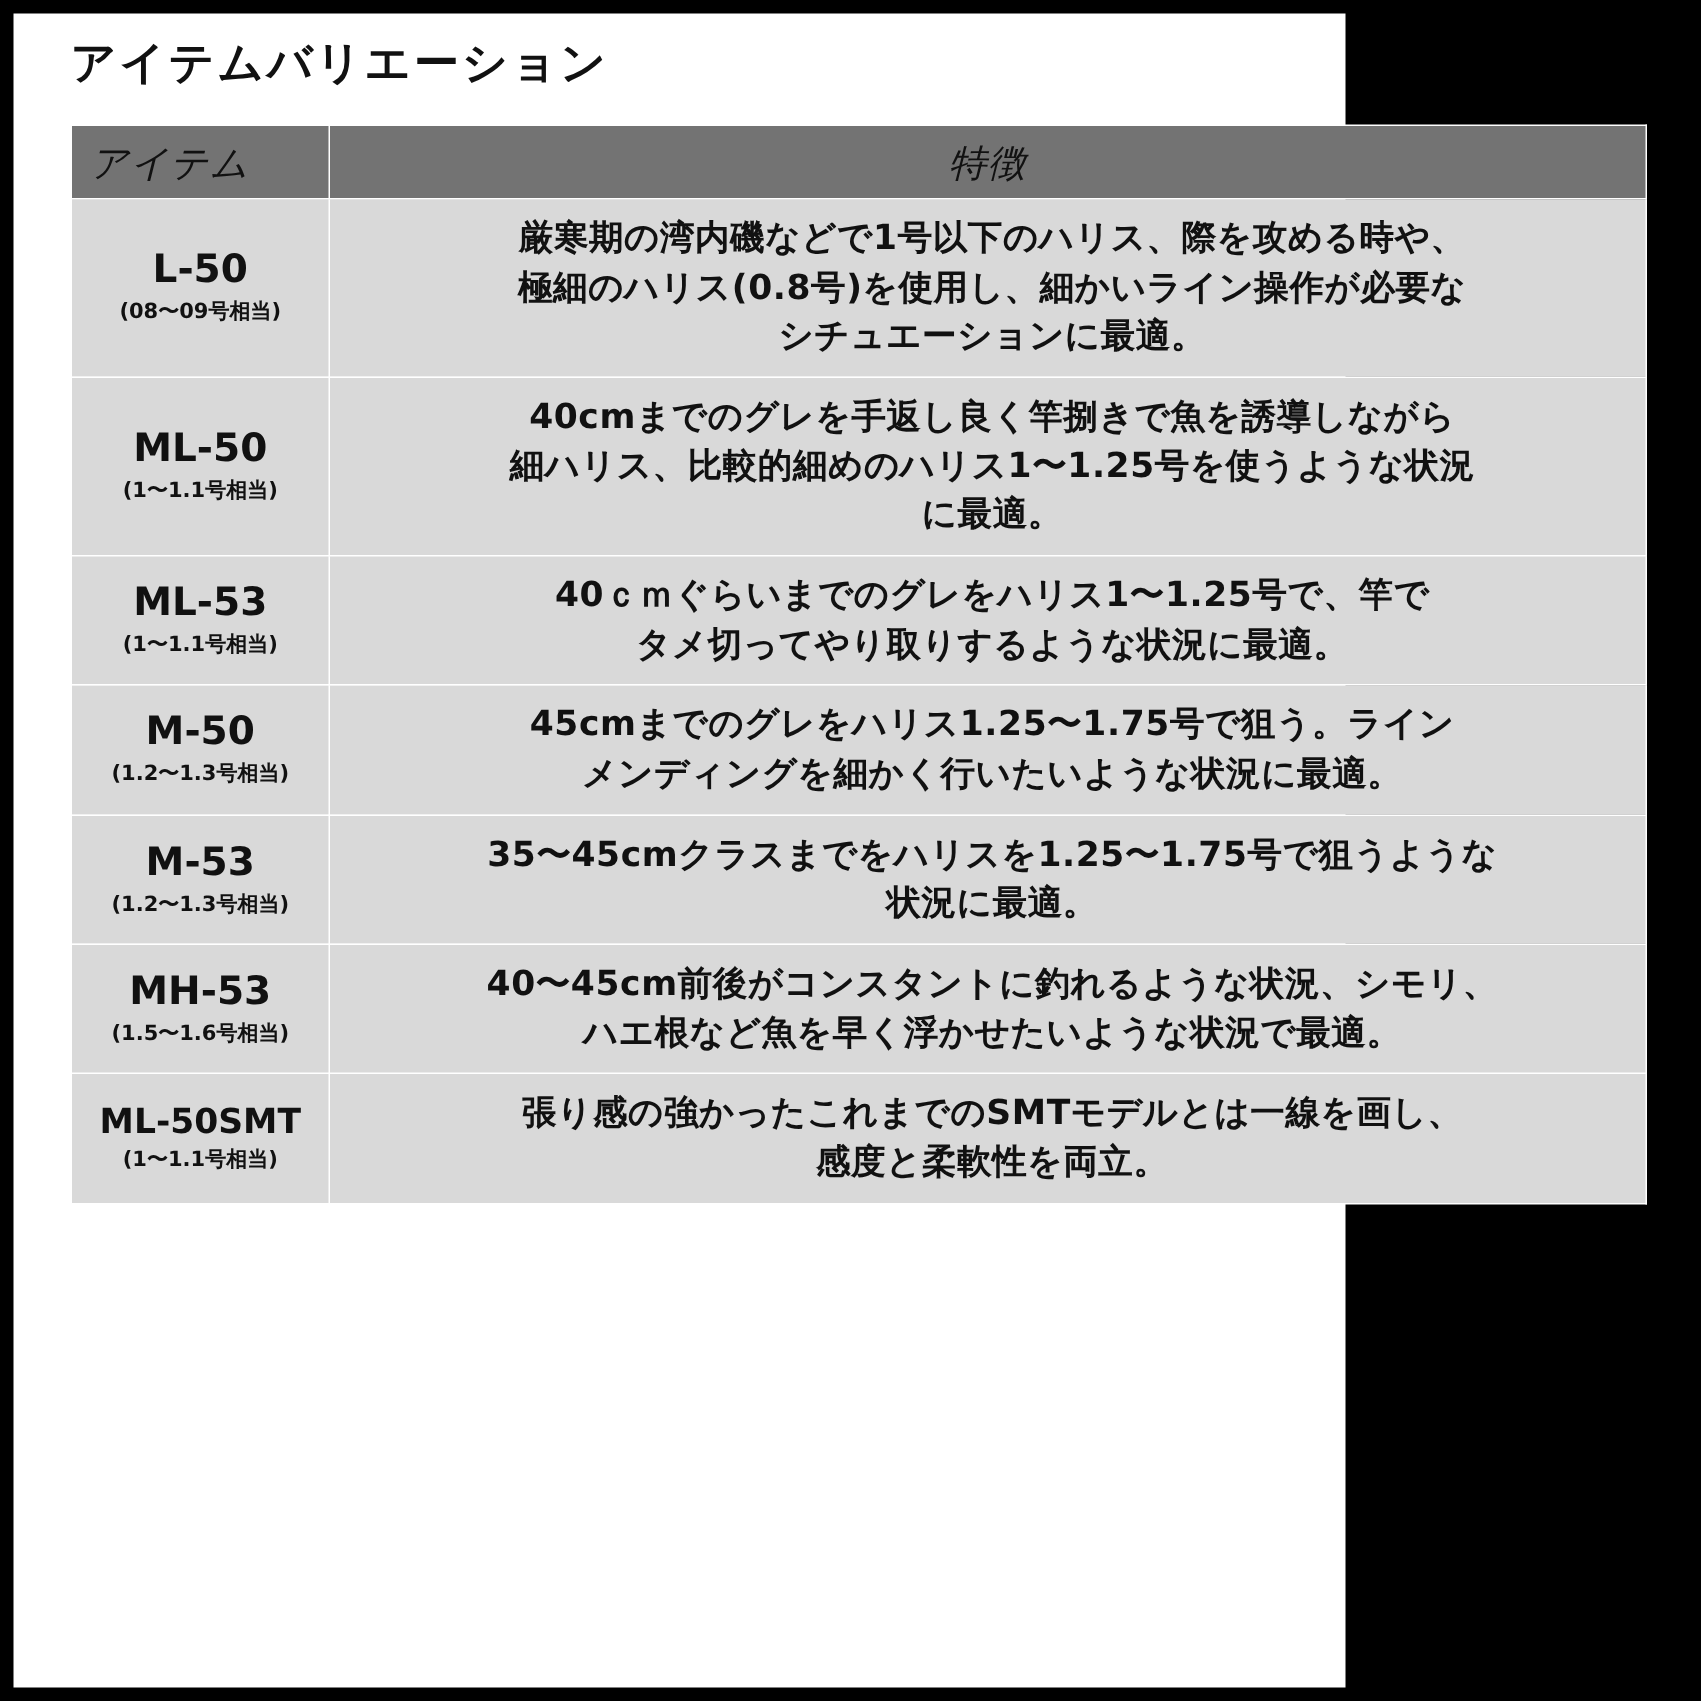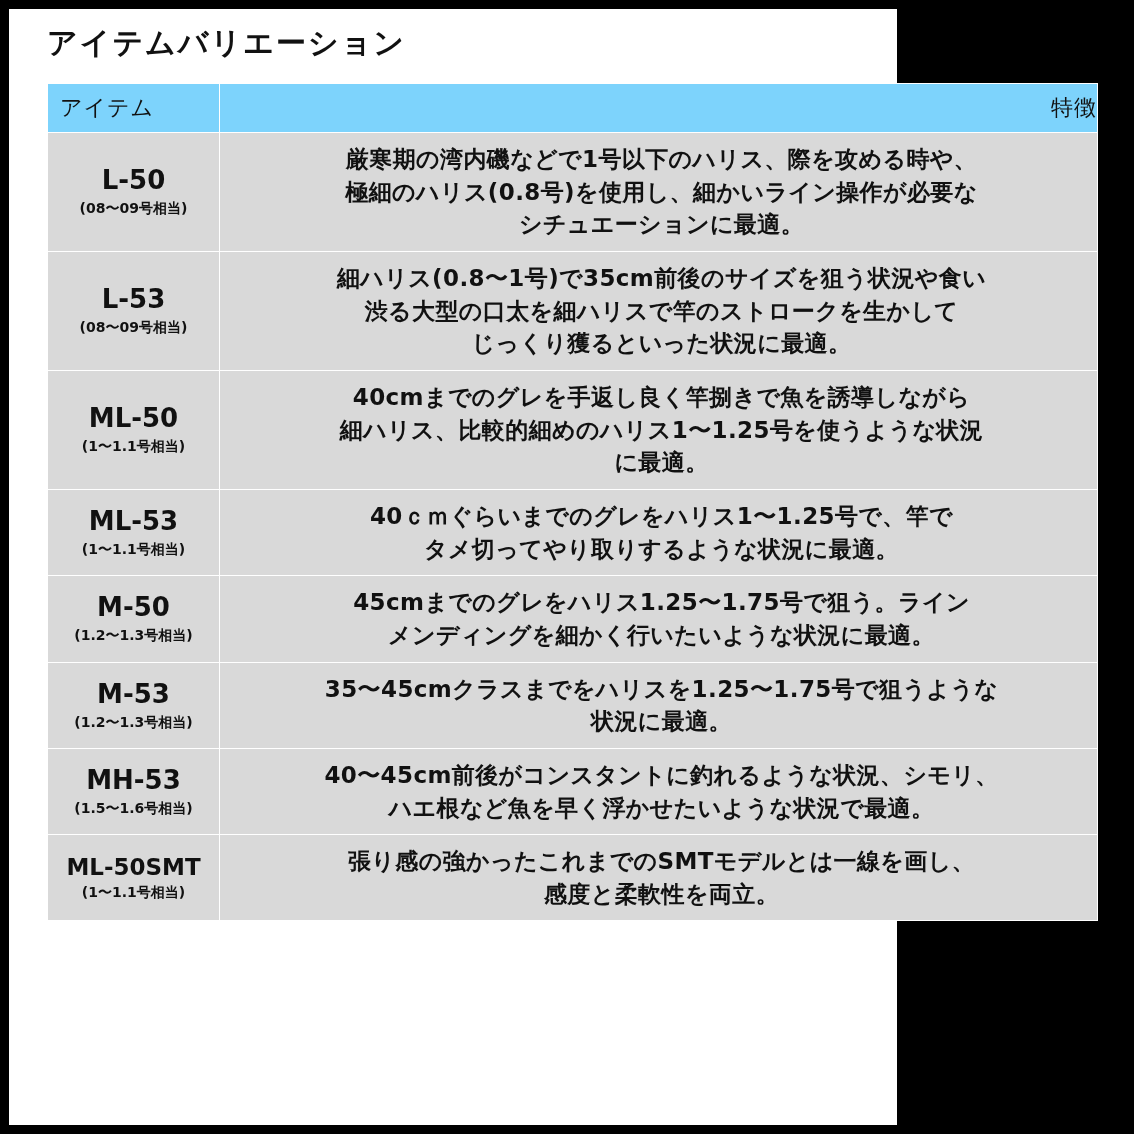--- a/index.html
+++ b/index.html
@@ -42,33 +42,34 @@
   }
   .var-table col.c-item { width: 172px; }
   .var-table col.c-desc { width: 878px; }
 
   .var-table th, .var-table td {
     border: 1px solid #ffffff;
     padding: 0;
     vertical-align: middle;
   }
   .var-table thead th {
-    background: #7dd3fc;
+    background: #737373;
     color: #111111;
-    font-size: 22px;
+    font-size: 25px;
     font-weight: normal;
     height: 48px;
     letter-spacing: 1px;
+    font-style: italic;
   }
   .th-item {
     text-align: left;
     padding-left: 12px !important;
   }
   .th-feature {
-    text-align: right;
+    text-align: center;
   }
   .var-table tbody td {
     background: #d9d9d9;
     color: #111111;
   }
   .cell-item {
     text-align: center;
     padding: 6px 0 !important;
   }
   .item-name {
@@ -124,31 +125,20 @@
           <div class="item-sub">(08〜09号相当)</div>
         </td>
         <td class="cell-desc">
           <span class="line">厳寒期の湾内磯などで1号以下のハリス、際を攻める時や、</span>
           <span class="line">極細のハリス(0.8号)を使用し、細かいライン操作が必要な</span>
           <span class="line">シチュエーションに最適。</span>
         </td>
       </tr>
       <tr>
         <td class="cell-item">
-          <div class="item-name">L-53</div>
-          <div class="item-sub">(08〜09号相当)</div>
-        </td>
-        <td class="cell-desc">
-          <span class="line">細ハリス(0.8〜1号)で35cm前後のサイズを狙う状況や食い</span>
-          <span class="line">渋る大型の口太を細ハリスで竿のストロークを生かして</span>
-          <span class="line">じっくり獲るといった状況に最適。</span>
-        </td>
-      </tr>
-      <tr>
-        <td class="cell-item">
           <div class="item-name">ML-50</div>
           <div class="item-sub">(1〜1.1号相当)</div>
         </td>
         <td class="cell-desc">
           <span class="line">40cmまでのグレを手返し良く竿捌きで魚を誘導しながら</span>
           <span class="line">細ハリス、比較的細めのハリス1〜1.25号を使うような状況</span>
           <span class="line">に最適。</span>
         </td>
       </tr>
       <tr>

